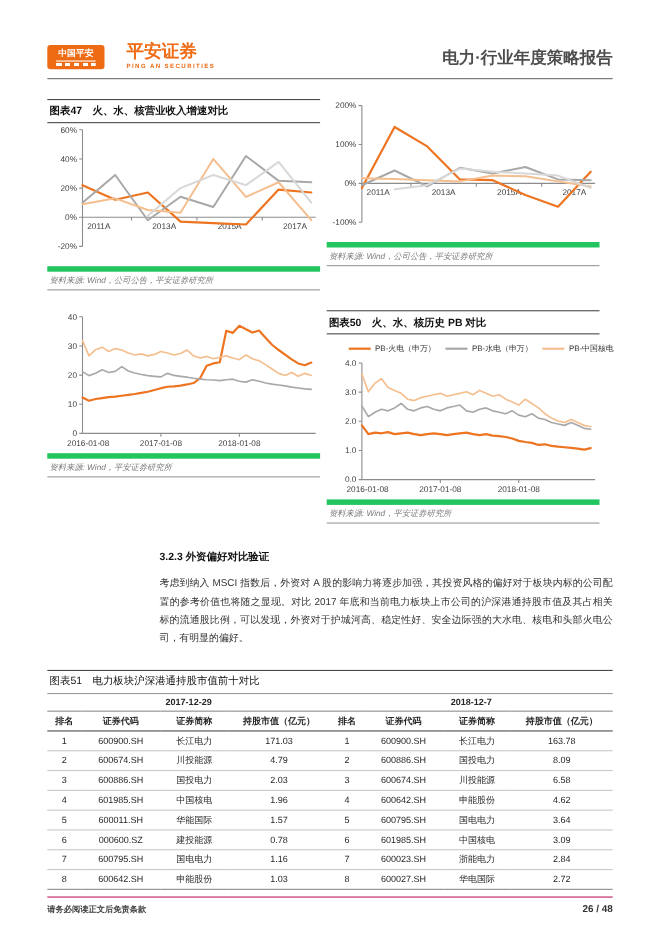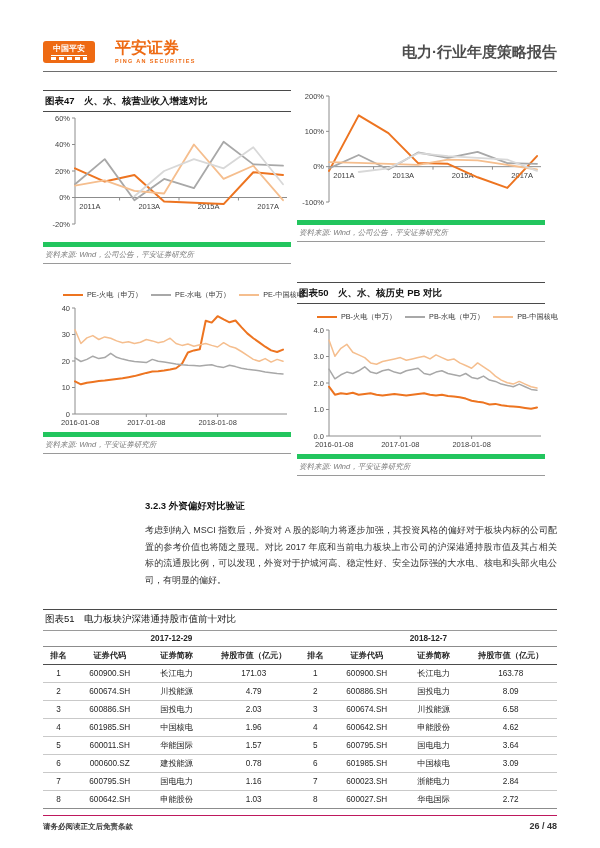--- a/index.html
+++ b/index.html
@@ -130,34 +130,20 @@
         <polyline points="32.0,78.4 61.7,65.0 91.4,79.5 121.1,62.5 150.9,67.8 180.6,61.8 210.3,73.1 240.0,73.8" fill="none" stroke="#A8A8A8" stroke-width="1.8" stroke-linejoin="round" stroke-linecap="round"></polyline>
         <polyline points="32.0,72.1 61.7,72.8 91.4,73.8 121.1,74.9 150.9,69.6 180.6,70.3 210.3,74.9 240.0,79.5" fill="none" stroke="#F5BE8E" stroke-width="1.8" stroke-linejoin="round" stroke-linecap="round"></polyline>
         <polyline points="61.7,82.0 91.4,78.4 121.1,63.2 150.9,66.1 180.6,67.8 210.3,69.6 240.0,80.9" fill="none" stroke="#D8D8D8" stroke-width="1.8" stroke-linejoin="round" stroke-linecap="round"></polyline>
       </svg>
     <div class="fig-source">资料来源: Wind，公司公告，平安证券研究所</div>
   </section>
 </div>
 
 <div class="figrow">
   <section class="figure">
-    <div class="legend row">
-        <span class="li">
-          <span class="sw" style="background:#ED7420"></span>
-          <span class="lt">PE-火电（申万）</span>
-        </span>
-        <span class="li">
-          <span class="sw" style="background:#A8A8A8"></span>
-          <span class="lt">PE-水电（申万）</span>
-        </span>
-        <span class="li">
-          <span class="sw" style="background:#F5BE8E"></span>
-          <span class="lt">PE-中国核电</span>
-        </span>
-      </div>
     <svg class="chart" viewBox="0 0 248 128">
         <line x1="32" y1="6" x2="32" y2="112" stroke="#8c8c8c" stroke-width="1"></line>
         <line x1="29" y1="112" x2="32" y2="112" stroke="#8c8c8c" stroke-width="1"></line>
         <text x="27" y="114.6" text-anchor="end" font-size="7.5" fill="#404040" font-family="Liberation Sans, sans-serif">0</text>
         <line x1="29" y1="85.5" x2="32" y2="85.5" stroke="#8c8c8c" stroke-width="1"></line>
         <text x="27" y="88.1" text-anchor="end" font-size="7.5" fill="#404040" font-family="Liberation Sans, sans-serif">10</text>
         <line x1="29" y1="59" x2="32" y2="59" stroke="#8c8c8c" stroke-width="1"></line>
         <text x="27" y="61.6" text-anchor="end" font-size="7.5" fill="#404040" font-family="Liberation Sans, sans-serif">20</text>
         <line x1="29" y1="32.5" x2="32" y2="32.5" stroke="#8c8c8c" stroke-width="1"></line>
         <text x="27" y="35.1" text-anchor="end" font-size="7.5" fill="#404040" font-family="Liberation Sans, sans-serif">30</text>

